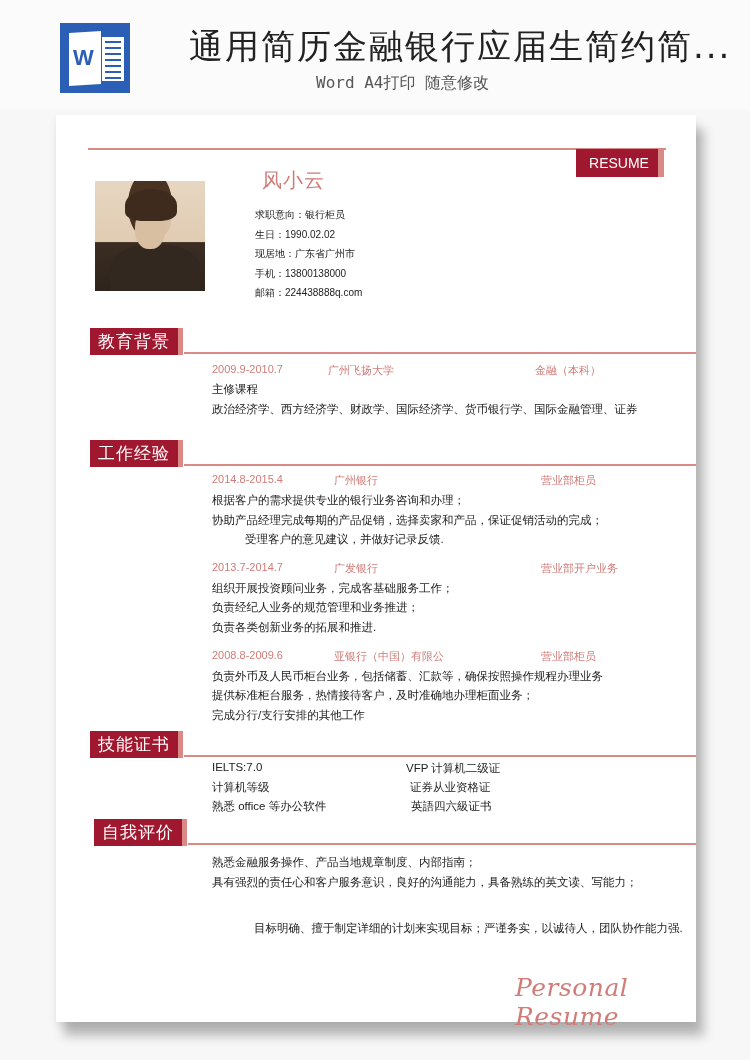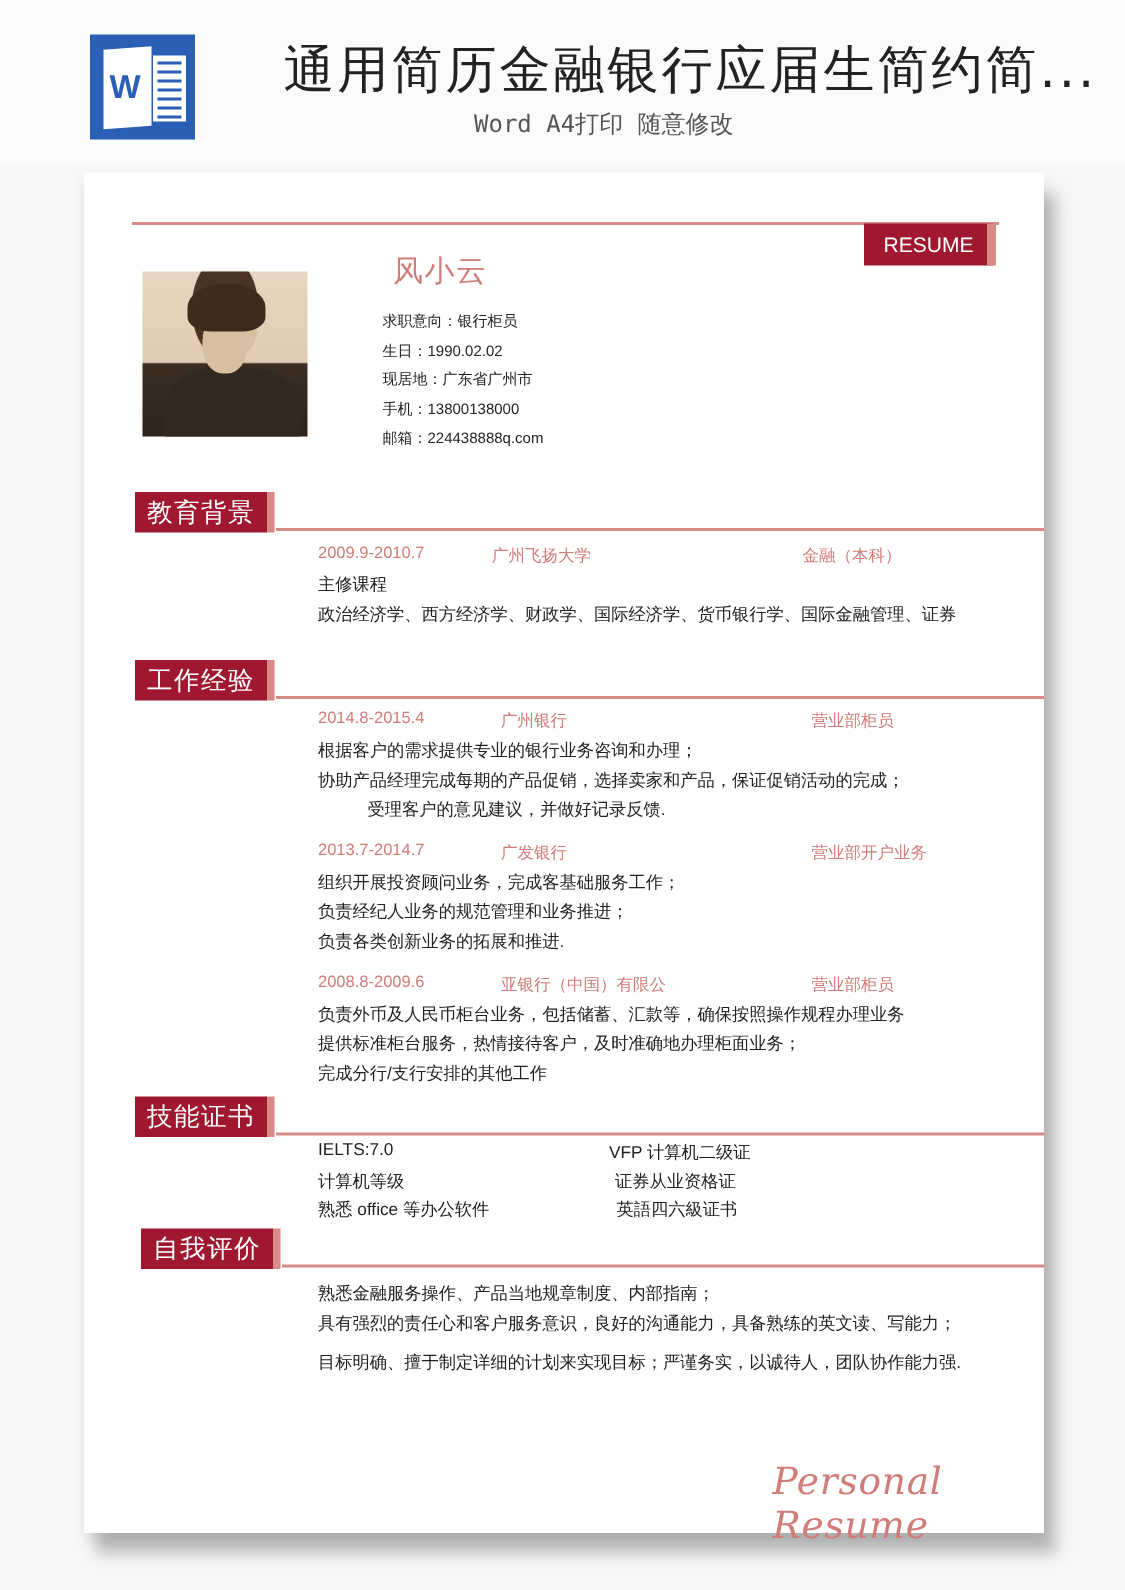--- a/index.html
+++ b/index.html
@@ -123,16 +123,16 @@
   <div class="line" style="top:684px;">熟悉 office 等办公软件</div>
   <div class="line" style="top:646px; left:350px;">VFP 计算机二级证</div>
   <div class="line" style="top:665px; left:354px;">证券从业资格证</div>
   <div class="line" style="top:684px; left:355px;">英語四六級证书</div>
 
   <div class="sec-tag" style="top:704px; left:38px;">自我评价</div>
   <div class="sec-tag-edge" style="left:126px; top:704px;"></div>
   <div class="sec-rule" style="top:728px; left:132px; width:508px;"></div>
   <div class="line" style="top:740px;">熟悉金融服务操作、产品当地规章制度、内部指南；</div>
   <div class="line" style="top:760px;">具有强烈的责任心和客户服务意识，良好的沟通能力，具备熟练的英文读、写能力；</div>
-  <div class="line" style="top:786px;">目标明确、擅于制定详细的计划来实现目标；严谨务实，以诚待人，团队协作能力强.</div>
+  <div class="line" style="top:806px;margin-left:42px;">目标明确、擅于制定详细的计划来实现目标；严谨务实，以诚待人，团队协作能力强.</div>
 
   <div class="sig">Personal Resume</div>
 </div>
 
 </body></html>

